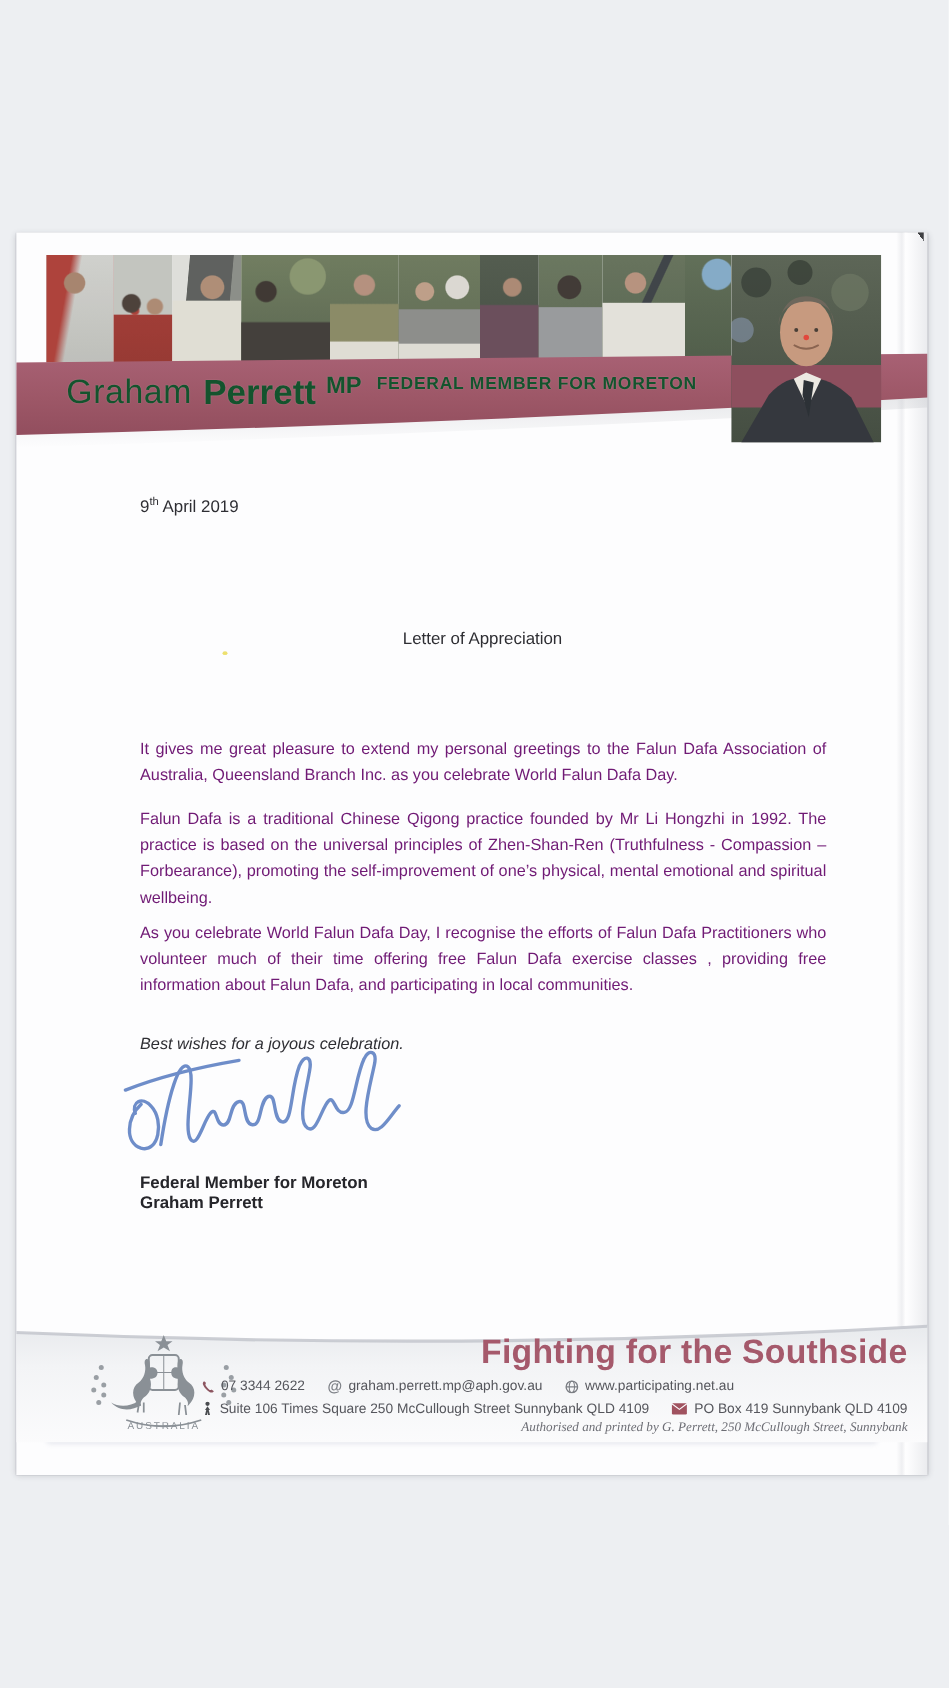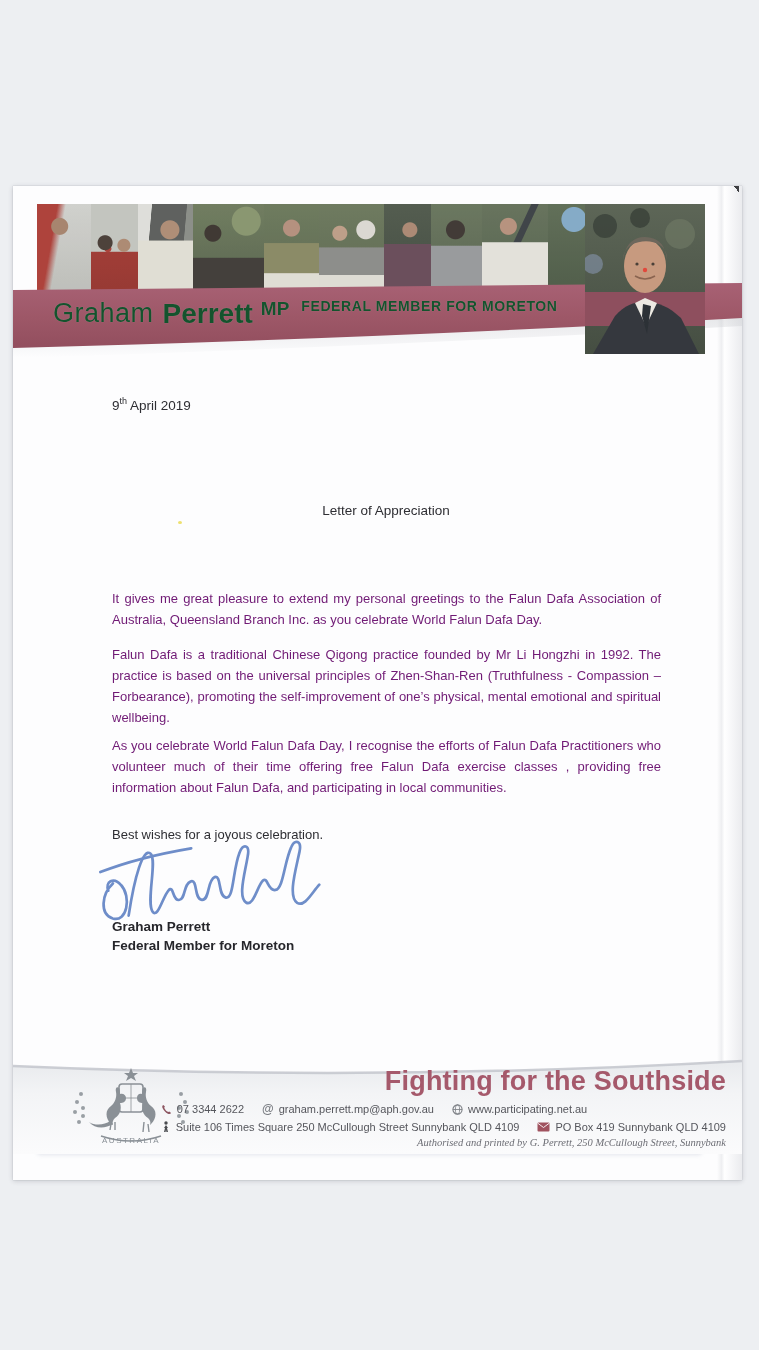--- a/index.html
+++ b/index.html
@@ -189,31 +189,31 @@
   <div class="letter-text date-line" style="position:absolute;">
     <span>9</span><sup>th</sup><span> April 2019</span>
   </div>
 
   <div class="letter-text doc-title" style="position:absolute;">Letter of Appreciation</div>
 
   <p class="para para1">It gives me great pleasure to extend my personal greetings to the Falun Dafa Association of Australia, Queensland Branch Inc. as you celebrate World Falun Dafa Day.</p>
   <p class="para para2">Falun Dafa is a traditional Chinese Qigong practice founded by Mr Li Hongzhi in 1992.  The practice is based on the universal principles of Zhen-Shan-Ren (Truthfulness - Compassion – Forbearance), promoting the self-improvement of one’s physical, mental emotional and spiritual wellbeing.</p>
   <p class="para para3">As you celebrate  World Falun Dafa Day,  I recognise the efforts of Falun Dafa Practitioners who volunteer much of their time offering  free Falun Dafa exercise classes ,  providing free information about Falun Dafa, and participating in local communities.</p>
 
-  <div class="letter-text closing" style="position:absolute;">Best wishes for a joyous celebration.</div>
+  <div class="letter-text closing" style="position:absolute;font-style:italic;">Best wishes for a joyous celebration.</div>
 
   <svg class="signature-svg" viewBox="0 0 240 100">
     <g fill="none" stroke="#5b7ec2" stroke-width="2.7" stroke-linecap="round" opacity="0.88">
       <path d="M16,46 C4,56 1,76 14,81 C28,86 34,60 24,48 C17,39 8,44 11,53"></path>
       <path d="M30,79 C38,40 48,12 55,18 C62,24 48,66 54,76 C59,84 65,62 71,56 C77,50 74,66 81,66 C88,66 86,50 94,48 C101,46 96,66 104,67 C112,68 110,48 118,45 C125,43 120,64 128,66 C136,68 136,40 144,22 C148,13 155,14 152,26 C148,44 140,66 148,72 C155,77 160,56 166,51 C171,47 170,62 178,61 C186,60 188,34 196,19 C200,11 207,13 204,24 C199,43 190,68 199,75 C206,80 214,66 222,58"></path>
       <path d="M4,34 C34,24 70,18 96,15"></path>
     </g>
   </svg>
 
-  <div class="letter-text sig-name" style="position:absolute;">Graham Perrett</div>
+  <div class="letter-text sig-name" style="position:absolute;margin-top:35px;">Graham Perrett</div>
   <div class="letter-text sig-role" style="position:absolute;">Federal Member for Moreton</div>
 
   <div class="footer">
     <svg class="footer-bg" viewBox="0 0 729 102" preserveAspectRatio="none">
       <defs>
         <linearGradient id="footGrad" x1="0" y1="0" x2="0" y2="1">
           <stop offset="0" stop-color="#e8eaed"></stop>
           <stop offset="0.35" stop-color="#f3f4f6"></stop>
           <stop offset="1" stop-color="#fbfbfc"></stop>
         </linearGradient>

